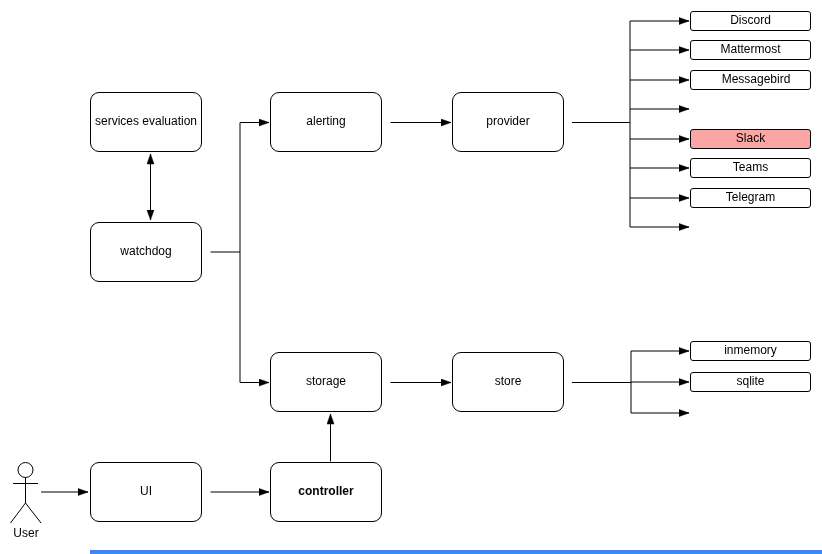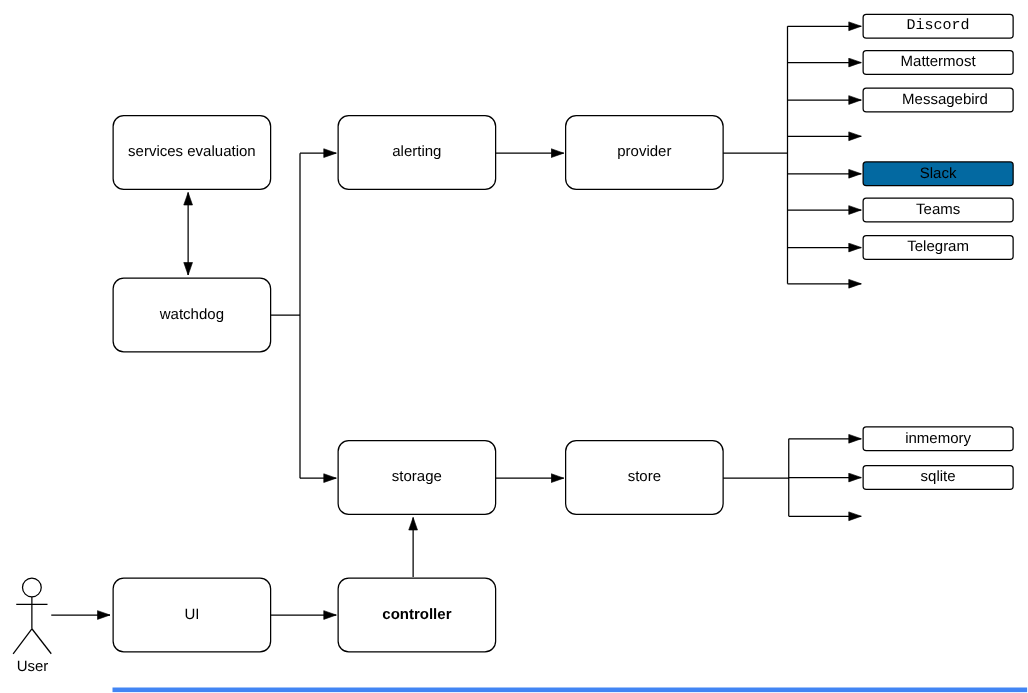--- a/index.html
+++ b/index.html
@@ -15,21 +15,21 @@
     position:absolute;
     box-sizing:border-box;
     background:#ffffff;
     border:1px solid #000000;
     border-radius:9px;
     display:flex; align-items:center; justify-content:center;
     font-size:12px; color:#000000;
     text-align:center;
     line-height:1.1;
   }
-  .node.big  { width:127px; height:60px; }
+  .node.big  { width:112px; height:60px; }
   .node.leaf { width:121px; height:20px; border-radius:3px; left:690px; }
   .actor-label {
     position:absolute; left:6px; top:526px; width:40px;
     font-size:12px; color:#000000; text-align:center;
   }
   .scrollbar {
     position:absolute; left:90px; top:550px; width:732px; height:4px;
   }
 </style>
 </head>
@@ -91,24 +91,24 @@
 
   <div class="node big" style="left: 90px; top: 92px; background: rgb(255, 255, 255); border-color: rgb(0, 0, 0);">services evaluation</div>
   <div class="node big" style="left: 90px; top: 222px; background: rgb(255, 255, 255); border-color: rgb(0, 0, 0);">watchdog</div>
   <div class="node big" style="left: 270px; top: 92px; background: rgb(255, 255, 255); border-color: rgb(0, 0, 0);">alerting</div>
   <div class="node big" style="left: 452px; top: 92px; background: rgb(255, 255, 255); border-color: rgb(0, 0, 0);">provider</div>
   <div class="node big" style="left: 270px; top: 352px; background: rgb(255, 255, 255); border-color: rgb(0, 0, 0);">storage</div>
   <div class="node big" style="left: 452px; top: 352px; background: rgb(255, 255, 255); border-color: rgb(0, 0, 0);">store</div>
   <div class="node big" style="left: 90px; top: 462px; background: rgb(255, 255, 255); border-color: rgb(0, 0, 0);">UI</div>
   <div class="node big" style="left: 270px; top: 462px; background: rgb(255, 255, 255); border-color: rgb(0, 0, 0); font-weight: bold;">controller</div>
 
-  <div class="node leaf" style="top: 11px; background: rgb(255, 255, 255); border-color: rgb(0, 0, 0); font-family: Liberation Mono, monospace;">Discord</div>
+  <div class="node leaf" style="top: 11px; background: rgb(255, 255, 255); border-color: rgb(0, 0, 0);">Discord</div>
   <div class="node leaf" style="top: 40px; background: rgb(255, 255, 255); border-color: rgb(0, 0, 0);">Mattermost</div>
   <div class="node leaf" style="top: 70px; background: rgb(255, 255, 255); border-color: rgb(0, 0, 0); padding-left: 11px;">Messagebird</div>
-  <div class="node leaf" style="top: 129px; background: #0369a1; border-color: rgb(0, 0, 0);">Slack</div>
+  <div class="node leaf" style="top: 129px; background: #fca5a5; border-color: rgb(0, 0, 0);">Slack</div>
   <div class="node leaf" style="top: 158px; background: rgb(255, 255, 255); border-color: rgb(0, 0, 0);">Teams</div>
   <div class="node leaf" style="top: 188px; background: rgb(255, 255, 255); border-color: rgb(0, 0, 0);">Telegram</div>
 
   <div class="node leaf" style="top: 341px; background: rgb(255, 255, 255); border-color: rgb(0, 0, 0);">inmemory</div>
   <div class="node leaf" style="top: 372px; background: rgb(255, 255, 255); border-color: rgb(0, 0, 0);">sqlite</div>
 
   <div class="actor-label">User</div>
 
   <div class="scrollbar" style="background: rgb(66, 133, 244);"></div>
 

